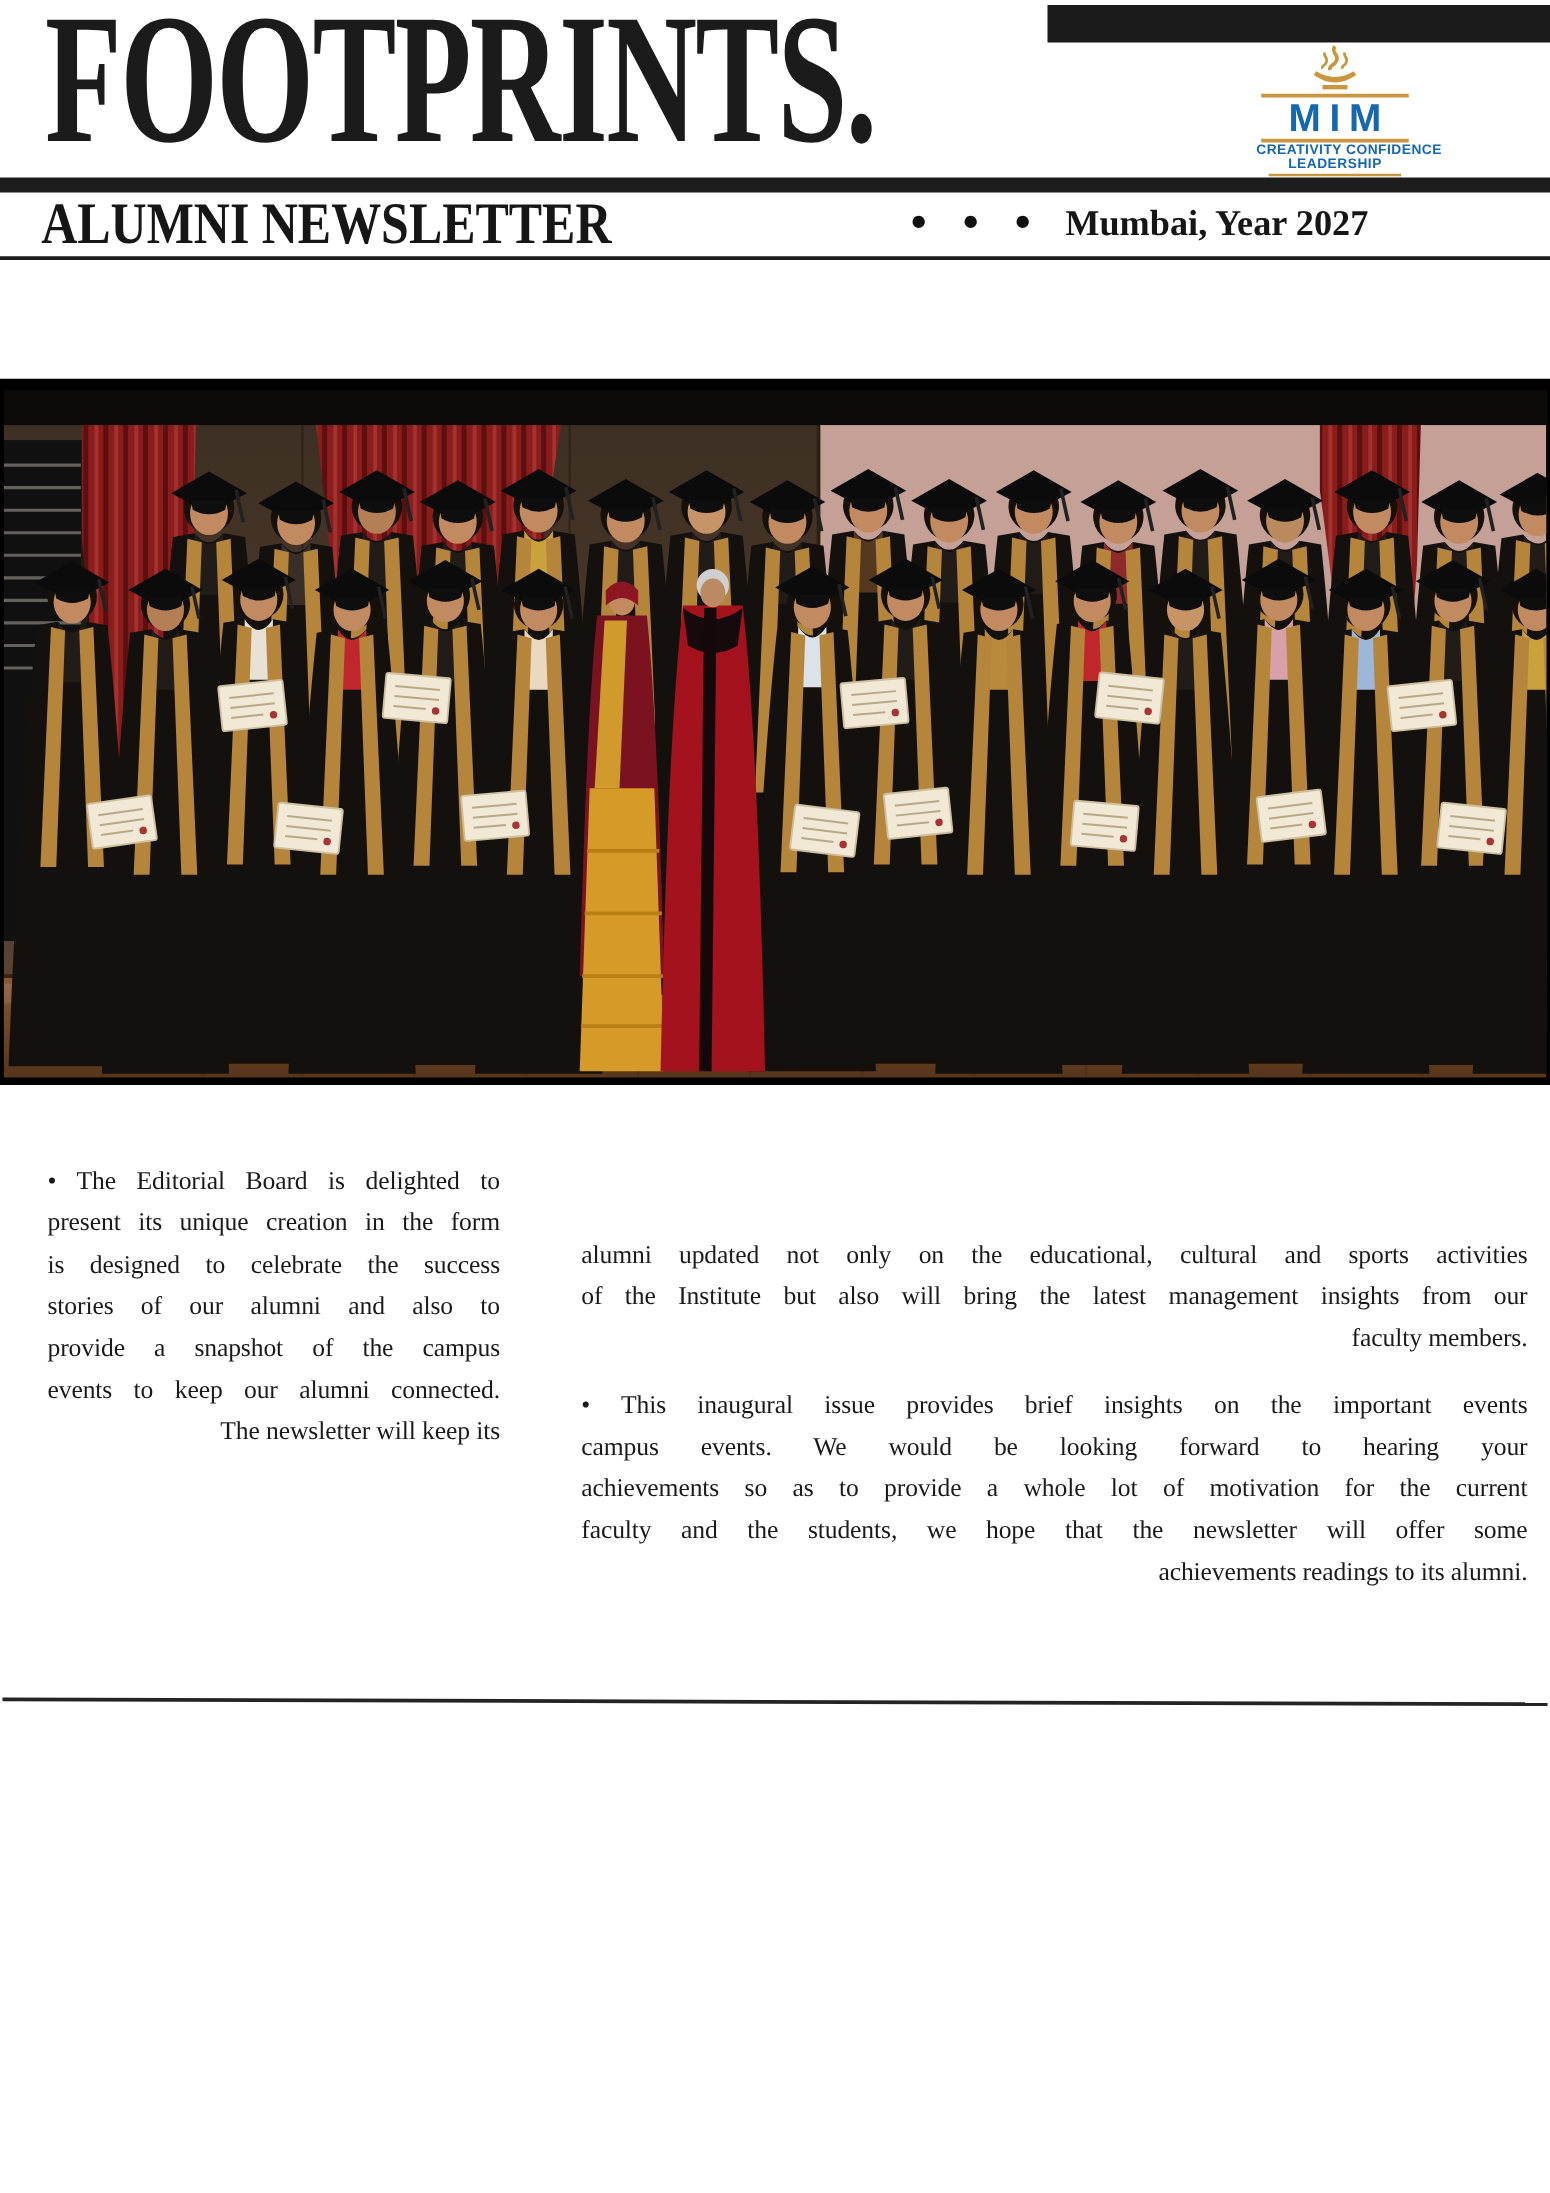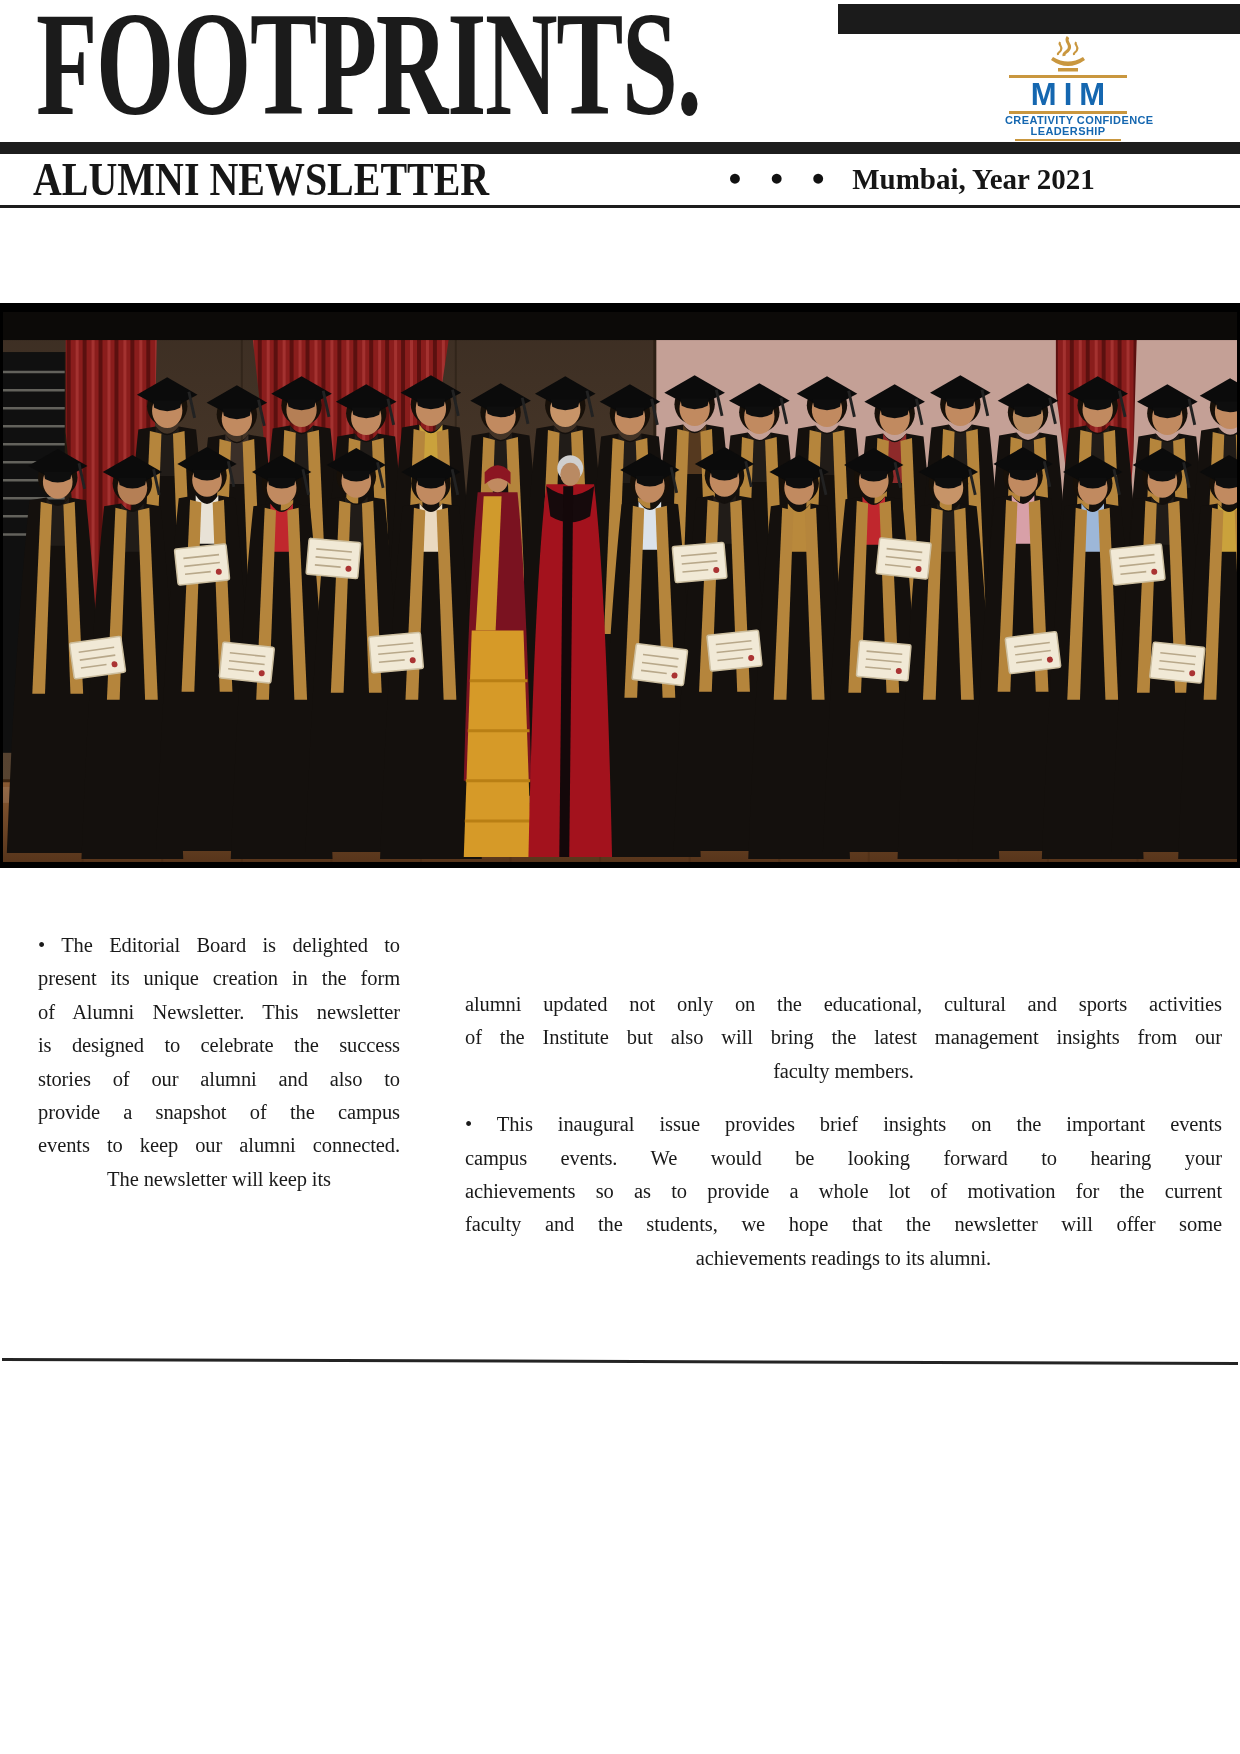--- a/index.html
+++ b/index.html
@@ -34,21 +34,21 @@
   .photo{left:0;top:303px;width:1240px;height:565px;background:#000;box-sizing:border-box;
     padding:9px 3px 6px 3px;margin:0;}
   .photo svg{display:block;width:100%;height:100%;}
 
   
   .col{font-size:20.5px;line-height:33.4px;letter-spacing:-0.1px;color:#1a1a1a;}
   .col-left{left:38px;top:929px;width:362px;}
   .col-right{left:465px;top:988px;width:757px;}
   .para2{margin-top:20px;}
   .jl{text-align:justify;text-align-last:justify;}
-  .jn{text-align:center;}
+  .jn{text-align:right;}
 
   .rule-bottom{left:2px;top:1358px;width:1236px;height:2.5px;background:#242424;
     transform:rotate(0.18deg);transform-origin:left center;}
 </style>
 </head>
 <body>
 
 <div class="abs masthead">FOOTPRINTS.</div>
 <div class="abs corner-bar"></div>
 
@@ -64,21 +64,21 @@
   <div class="logo-name">MIM</div>
   <div class="logo-rule"></div>
   <div class="logo-tag">CREATIVITY CONFIDENCE</div>
   <div class="logo-tag">LEADERSHIP</div>
   <div class="logo-rule thin"></div>
 </div>
 
 <div class="abs rule-thick"></div>
 <div class="abs sub-title">ALUMNI NEWSLETTER</div>
 <div class="abs sub-meta">
-  <span class="sub-dots">● ● ●</span><span class="sub-place">Mumbai, Year 2021</span>
+  <span class="sub-dots">● ● ●</span><span class="sub-place">Mumbai, Year 2027</span>
 </div>
 <div class="abs rule-thin"></div>
 
 <figure class="abs photo">
 <svg viewBox="0 0 1240 549" preserveAspectRatio="none">
   <defs>
     <linearGradient id="wall" x1="0" y1="0" x2="0" y2="1">
       <stop offset="0" stop-color="#3c2e23"></stop>
           <stop offset="1" stop-color="#5c4733"></stop>
     </linearGradient>
@@ -217,21 +217,20 @@
     <use href="#cert" transform="translate(905,246) rotate(6)"></use>
     <use href="#cert" transform="translate(1140,252) rotate(-6)"></use>
   </g>
 </svg>
 </figure>
 
 <main>
   <div class="abs col col-left">
     <div class="jl">•  The Editorial Board is delighted to</div>
     <div class="jl">present its unique creation in the form</div>
-    <div class="jl">of Alumni Newsletter. This newsletter</div>
     <div class="jl">is designed to celebrate the success</div>
     <div class="jl">stories of our alumni and also to</div>
     <div class="jl">provide a snapshot of the campus</div>
     <div class="jl">events to keep our alumni connected.</div>
     <div class="jn">The newsletter will keep its</div>
   </div>
 
   <div class="abs col col-right">
     <div>
       <div class="jl">alumni updated not only on the educational, cultural and sports activities</div>

